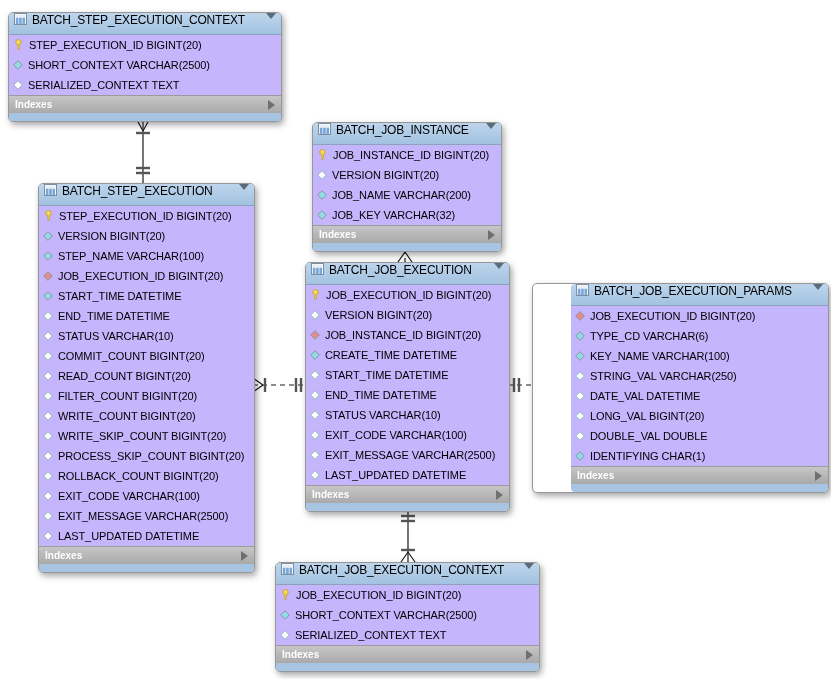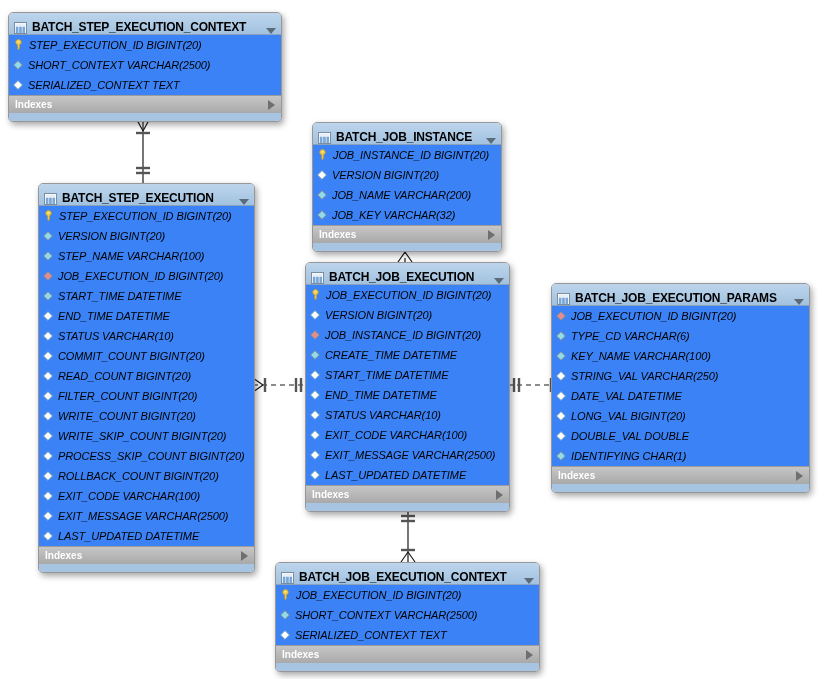--- a/index.html
+++ b/index.html
@@ -9,35 +9,35 @@
   }
   #rel-svg { position:absolute; left:0; top:0; z-index:1; }
   .table-card {
     position:absolute; z-index:2;
     background:#ffffff;
     border:1px solid #979797;
     border-radius:5px;
     box-shadow:2px 3px 6px rgba(0,0,0,0.35);
   }
   .tbl-header {
-    height:21px; display:flex; align-items:flex-end;
+    height:21px; display:flex; align-items:flex-start;
     padding:0 5px;
     background:linear-gradient(#bdd5ec, #a2c2e0);
     border-bottom:1px solid #8aa3ba;
     border-radius:4px 4px 0 0;
-    font-size:12px; font-weight:bold; color:#000;
+    font-size:12px; font-weight:normal; color:#000;
     white-space:nowrap;
   }
   .tbl-header .hdr-title { margin-left:5px; letter-spacing:-0.2px; }
   .collapse-tri {
     margin-left:auto; width:0; height:0;
     border-left:5px solid transparent; border-right:5px solid transparent;
     border-top:6px solid #5c6b79; cursor:pointer;
   }
-  .tbl-rows { background:#3b82f6;font-style:italic; }
+  .tbl-rows { background:#c4b5fd; }
   .tbl-row {
     height:20px; display:flex; align-items:center;
     padding:0 4px; font-size:11px; color:#000; white-space:nowrap;
   }
   .tbl-row .fld-label { margin-left:5px; letter-spacing:-0.1px; }
   .row-icon { flex:0 0 auto; display:inline-flex; }
   .tbl-footer {
     height:17px; display:flex; align-items:center;
     padding:0 6px;
     background:linear-gradient(#c6c6c6, #a9a9a9);
@@ -457,21 +457,21 @@
             </span>
             <span class="fld-label">LAST_UPDATED DATETIME</span>
           </div>
         </div>
         <div class="tbl-footer">
           <span>Indexes</span>
           <span class="expand-tri"></span>
         </div>
         <div class="tbl-strip"></div>
       </div>
-      <div class="table-card" style="left: 551px; top: 283px; width: 257px;">
+      <div class="table-card" style="left: 532px; top: 283px; width: 257px; padding-left: 38px;">
         <div class="tbl-header">
           <span class="row-icon">
             <svg width="13" height="12" viewBox="0 0 13 12">
               <rect x="0.5" y="0.5" width="12" height="11" fill="#ffffff" stroke="#7b8da0" stroke-width="1"></rect>
               <rect x="1.5" y="1.5" width="10" height="2.4" fill="#e8eef5"></rect>
               <rect x="1.8" y="4.6" width="2.7" height="6.4" fill="#7ba7d7"></rect>
               <rect x="5.1" y="4.6" width="2.7" height="6.4" fill="#7ba7d7"></rect>
               <rect x="8.4" y="4.6" width="2.7" height="6.4" fill="#7ba7d7"></rect>
             </svg>
           </span>

